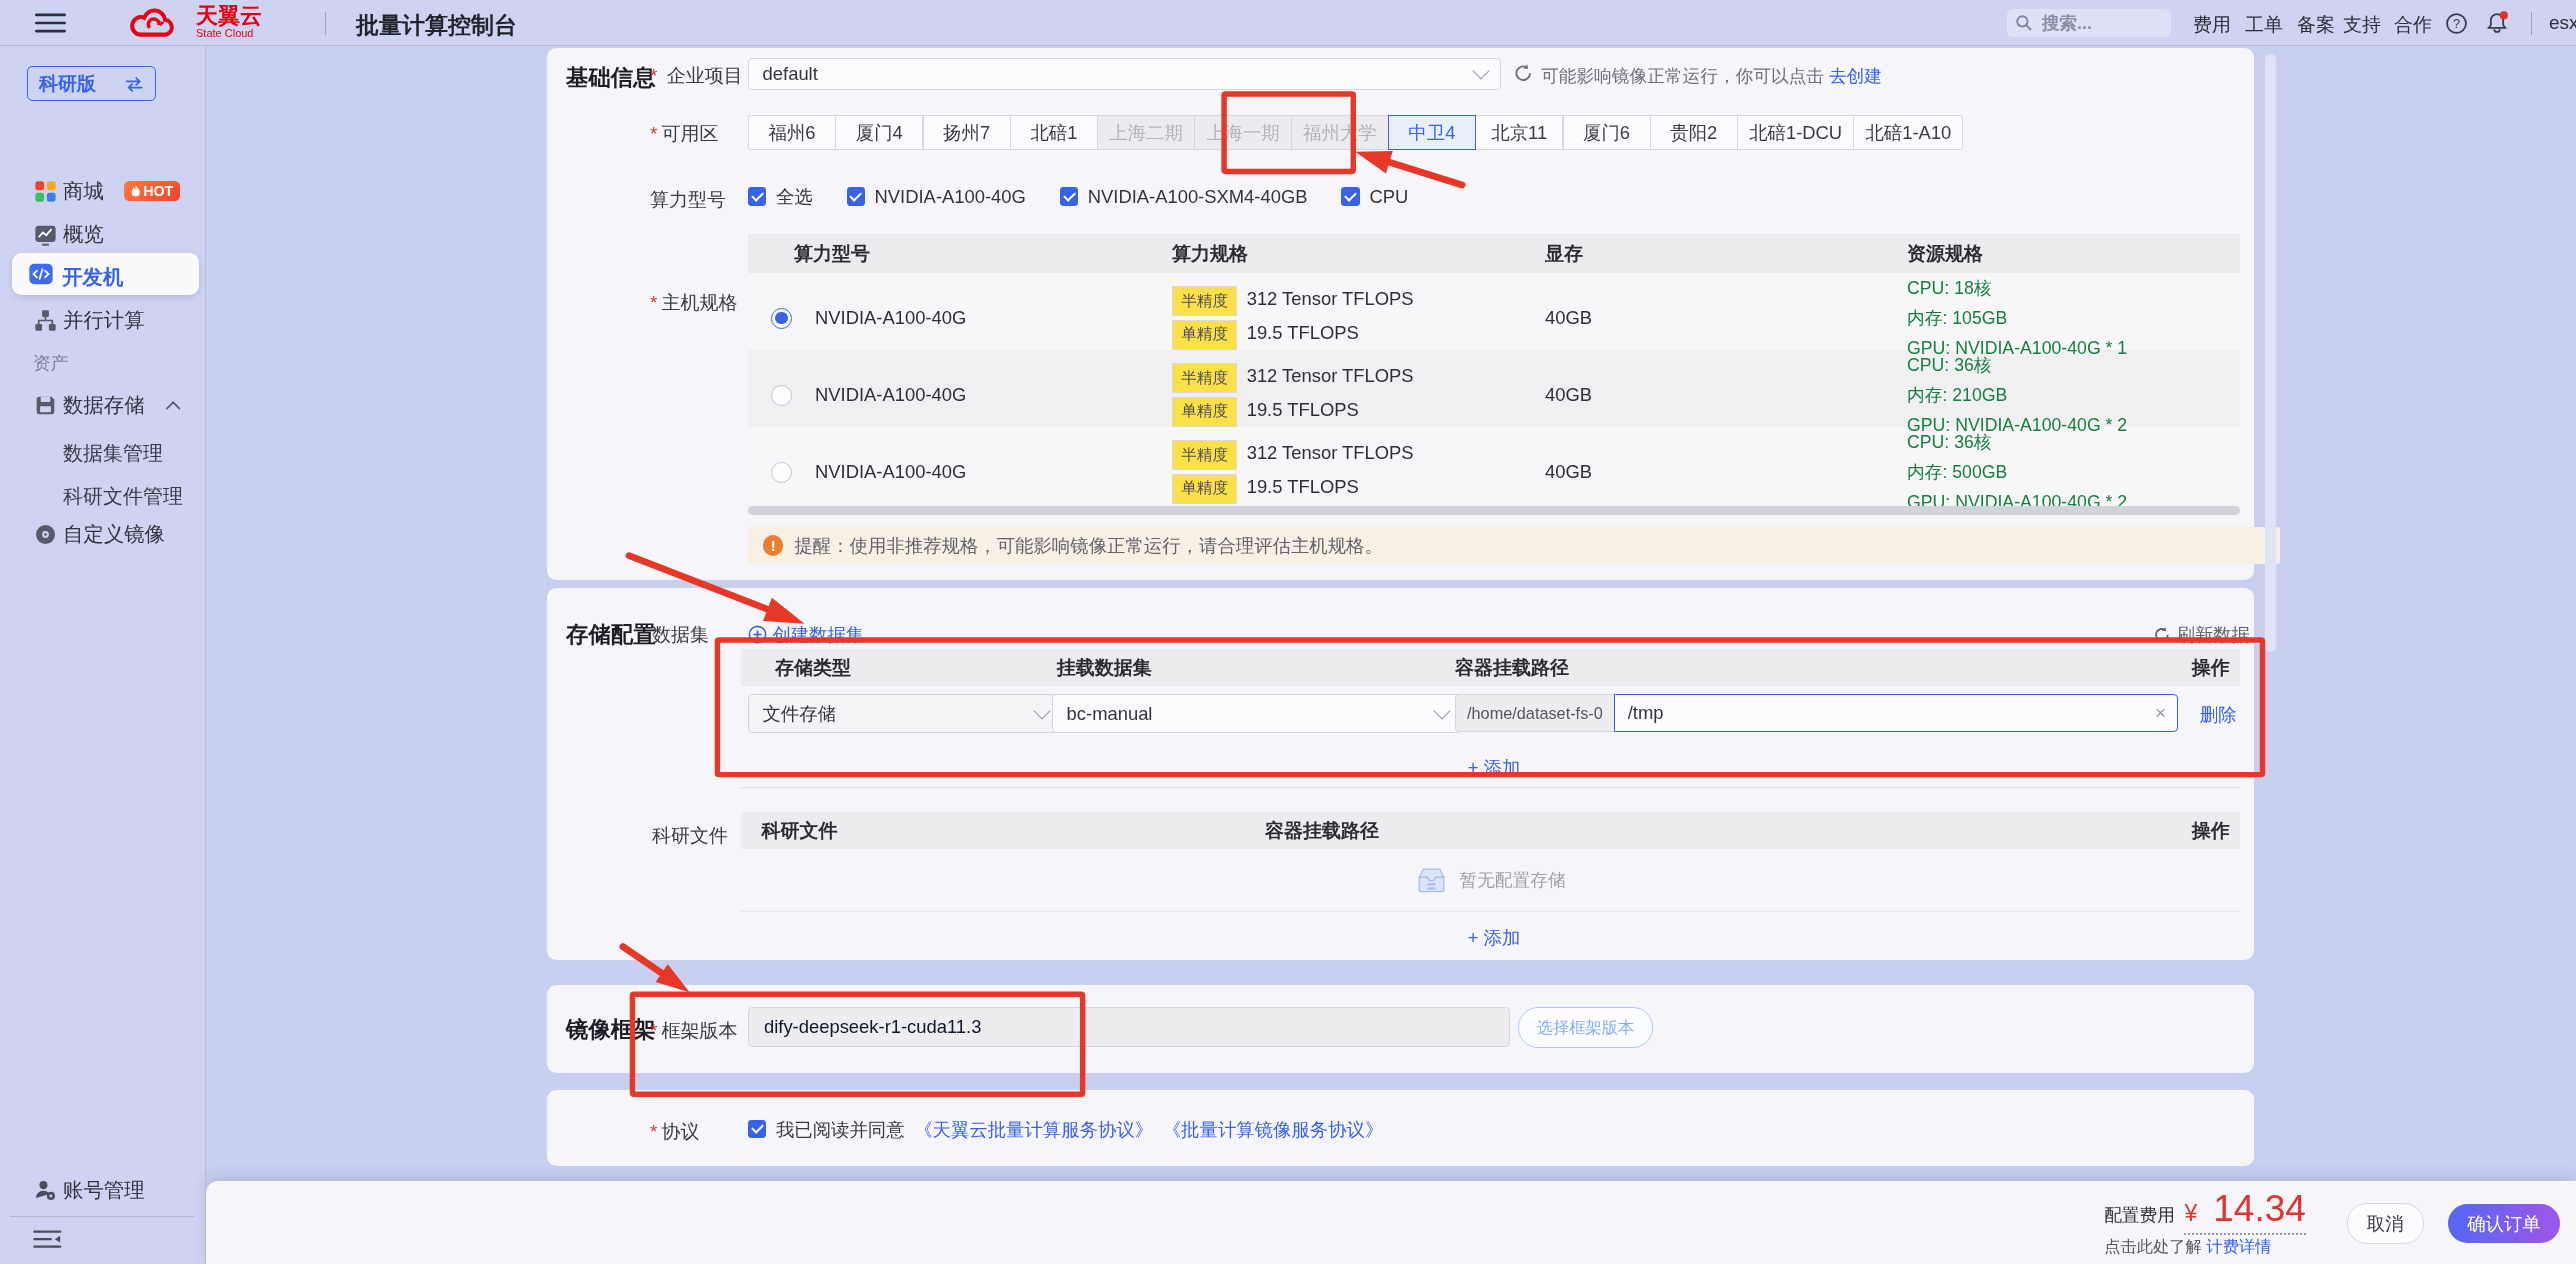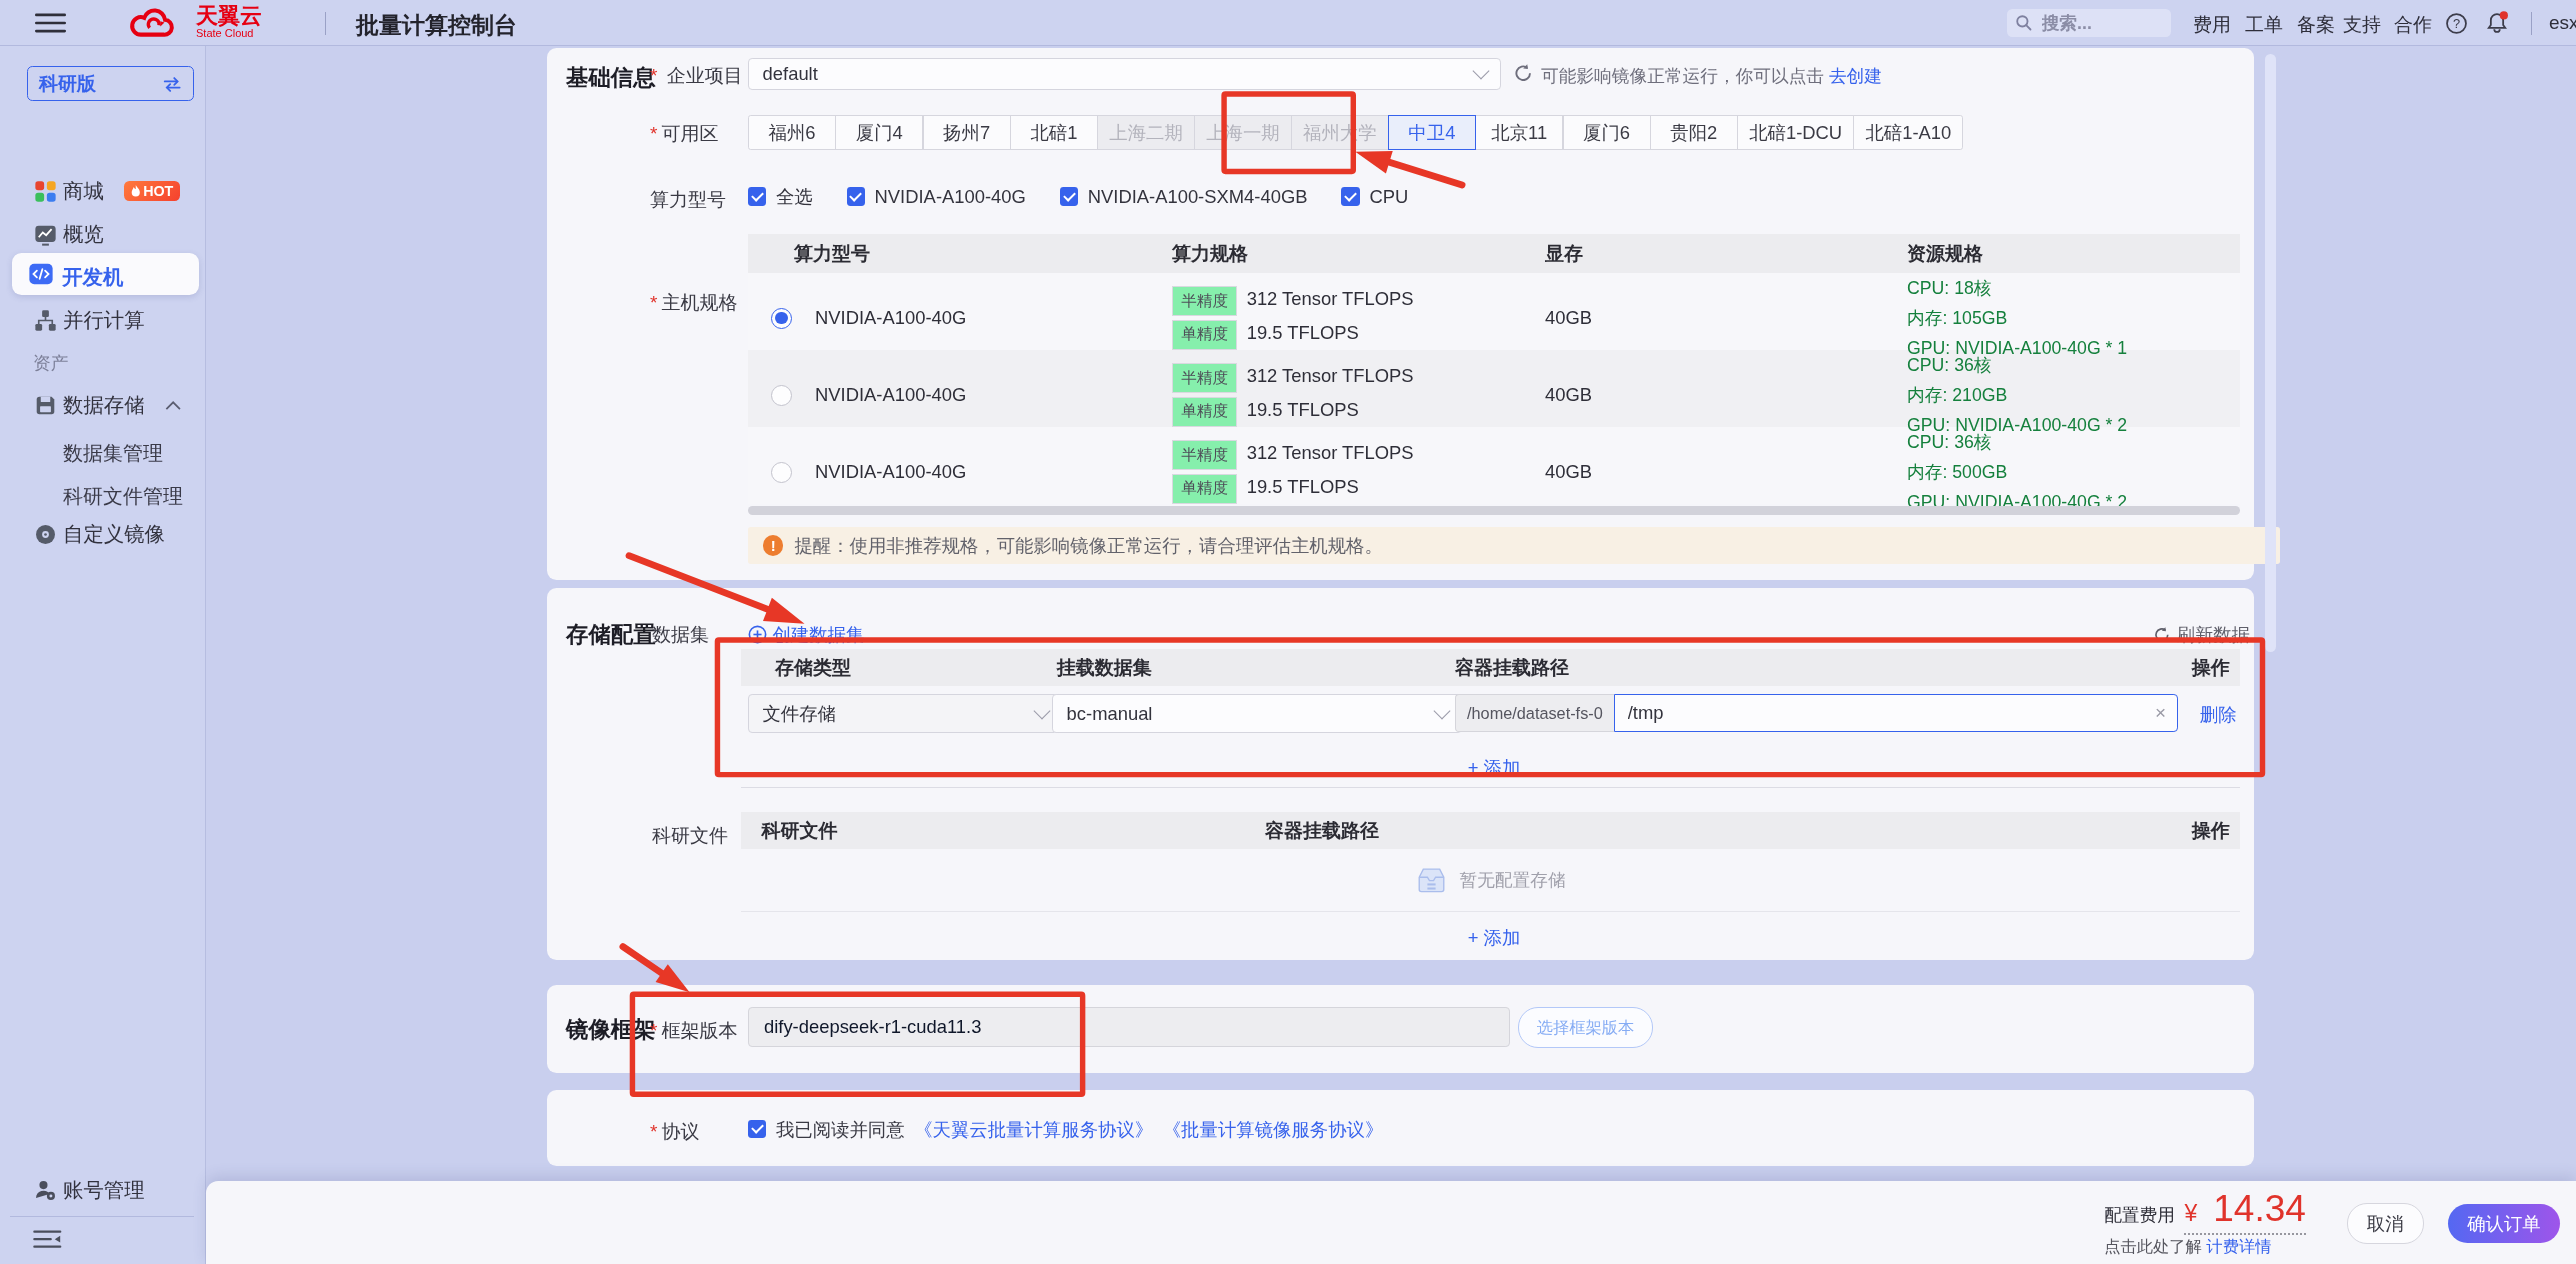--- a/index.html
+++ b/index.html
@@ -12,21 +12,21 @@
   .htitle{font-size:23px;color:#23232c;font-weight:600;}
   .hdivider{width:1.4px;height:23px;background:#9aa1c6;}
   .hsearch{left:2007px;top:8.8px;width:164px;height:28.6px;background:#dde1f6;border-radius:5.4px;
            display:flex;align-items:center;padding:0 8.2px;}
   .hsearch input{border:none;outline:none;background:transparent;font-size:17.7px;color:#5b5d72;width:116px;
                  font-family:inherit;font-weight:bold;}
   .hsearch input::placeholder{color:#8b8da6;}
   .hnav{font-size:19px;color:#2e2e3a;cursor:pointer;}
   
   #sidebar{left:0;top:46px;width:206px;height:1219px;background:#cdd3f0;border-right:0.7px solid #b6bde0;z-index:15;}
-  .ver-badge{left:27px;top:20.4px;width:167px;height:35px;border:1.4px solid #3662ec;border-radius:5.4px;
+  .ver-badge{left:27px;top:20.4px;width:129px;height:35px;border:1.4px solid #3662ec;border-radius:5.4px;
              display:flex;align-items:center;justify-content:space-between;padding:0 11px;cursor:pointer;}
   .ver-badge span{color:#3662ec;font-size:19px;font-weight:700;}
   .side-item{position:absolute;left:0;width:206px;height:38px;display:flex;align-items:center;cursor:pointer;}
   .side-item .icn{position:absolute;left:33px;width:24.5px;height:24.5px;display:flex;align-items:center;justify-content:center;}
   .side-item .lbl{position:absolute;left:63px;font-size:20.4px;color:#32323e;}
   .side-section{position:absolute;left:33px;font-size:17.7px;color:#7d8099;}
   .side-child{position:absolute;left:63px;font-size:20px;color:#3a3a48;cursor:pointer;}
   .active-pill{left:12.2px;top:207px;width:187px;height:42px;background:#fafafd;border-radius:9.5px;
                box-shadow:0 2px 6.8px rgba(70,80,140,.18);cursor:pointer;}
   .active-pill .lbl{color:#3662ec;font-weight:700;}
@@ -55,21 +55,21 @@
   .cb{width:18.4px;height:18.4px;background:#3662ec;border-radius:3.4px;display:inline-flex;align-items:center;
       justify-content:center;cursor:pointer;flex:none;}
   .cb i{display:block;width:8.8px;height:4.8px;border-left:2px solid #fff;border-bottom:2px solid #fff;
         transform:rotate(-45deg);margin-top:-2.7px;}
   .cb-item{display:inline-flex;align-items:center;gap:9.5px;font-size:18.4px;color:#33333d;}
   .rad{width:19px;height:19px;border:1.4px solid #c3c3cd;border-radius:50%;background:#fdfdfe;position:relative;cursor:pointer;flex:none;}
   .rad.on{border-color:#3662ec;}
   .rad.on::after{content:"";position:absolute;inset:3.4px;background:#3662ec;border-radius:50%;}
   .tbl-head{display:grid;align-items:center;background:#ececef;font-size:19px;font-weight:700;color:#2b2b33;}
   .trow{display:grid;align-items:center;font-size:18.4px;color:#2e2e38;}
-  .prec-badge{display:inline-block;padding:3.4px 8.2px;font-size:15.6px;color:#4e4e58;background:#86efac;
+  .prec-badge{display:inline-block;padding:3.4px 8.2px;font-size:15.6px;color:#4e4e58;background:#fde047;
               border:0.7px solid #d9d9e0;border-radius:0;margin-right:9.5px;}
   .res-line{font-size:17.7px;line-height:30px;color:#15803d;}
   .notice{position:absolute;background:#f8f0e4;border-radius:2.7px;display:flex;align-items:center;gap:11px;
           padding:0 15px;font-size:18.4px;color:#62626b;}
   .warn-dot{width:20.4px;height:20.4px;border-radius:50%;background:#ed7d2f;color:#fff;font-size:15px;font-weight:700;
             display:flex;align-items:center;justify-content:center;flex:none;}
   .add-link{position:absolute;text-align:center;font-size:18.4px;color:#3662ec;cursor:pointer;}
   .divline{position:absolute;height:1.4px;background:#dcdce4;}
   .ghost-input{position:absolute;height:38px;background:#ededf0;border:0.7px solid #d5d5db;border-radius:4.1px;
                color:#0f172a;font-size:18.4px;padding:0 15px;font-family:inherit;}

